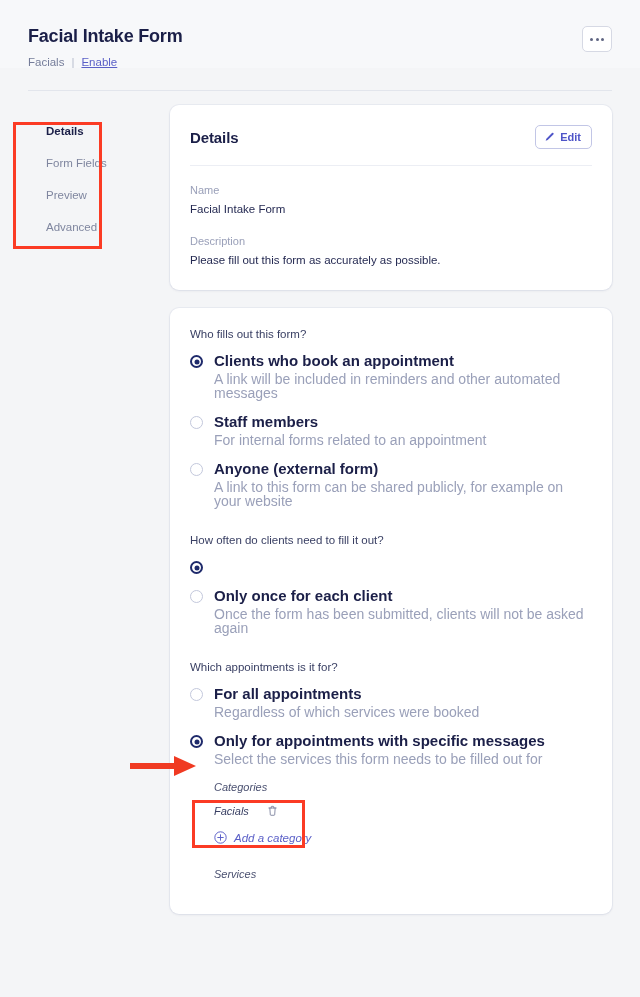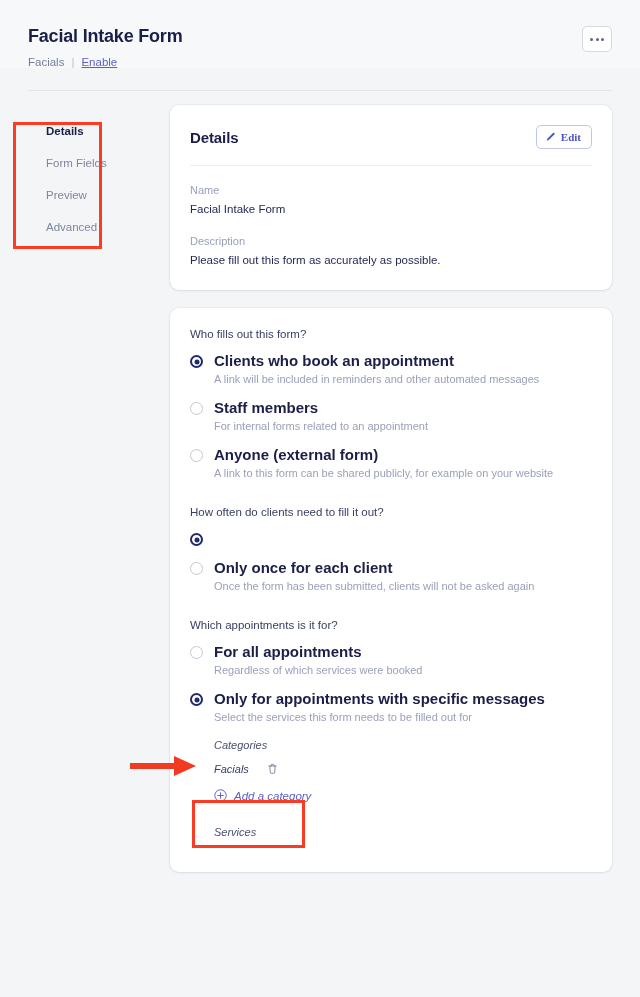--- a/index.html
+++ b/index.html
@@ -133,21 +133,21 @@
     border-radius: 5px;
     background: #fff;
     color: #4e54c8;
     font-size: 11px;
     font-weight: bold;
     padding: 5px 10px 5px 8px;
     display: flex;
     align-items: center;
     gap: 5px;
     cursor: pointer;
-    font-family: Liberation Serif, serif;
+    font-family: Liberation Sans, sans-serif;
   }
   .pencil-icon { width: 11px; height: 11px; display: block; }
 
   .card-rule {
     height: 1px;
     background: #eceef4;
     margin: 16px 0 18px 0;
   }
 
   .field-label {
@@ -201,21 +201,21 @@
     background: #1e2a6b;
   }
   .option-text { min-width: 0; }
   .option-title {
     font-size: 15px;
     font-weight: bold;
     color: #1b1f48;
     line-height: 14px;
   }
   .option-desc {
-    font-size: 11px;
+    font-size: 14px;
     color: #9aa0b9;
     line-height: 14px;
     margin-top: 4px;
   }
 
   
   .sub-block { margin-left: 24px; margin-top: 14px; font-style: italic; }
   .sub-label {
     font-size: 11px;
     color: #4a5070;

